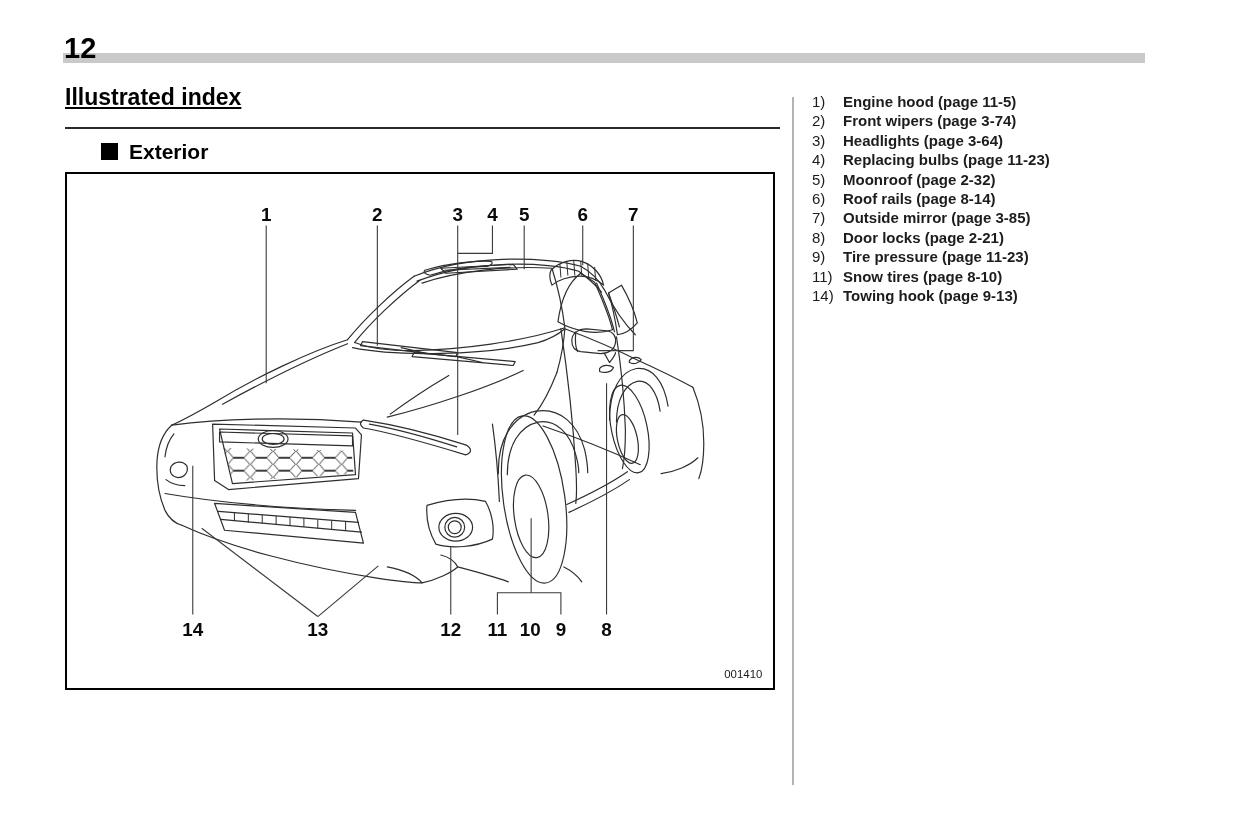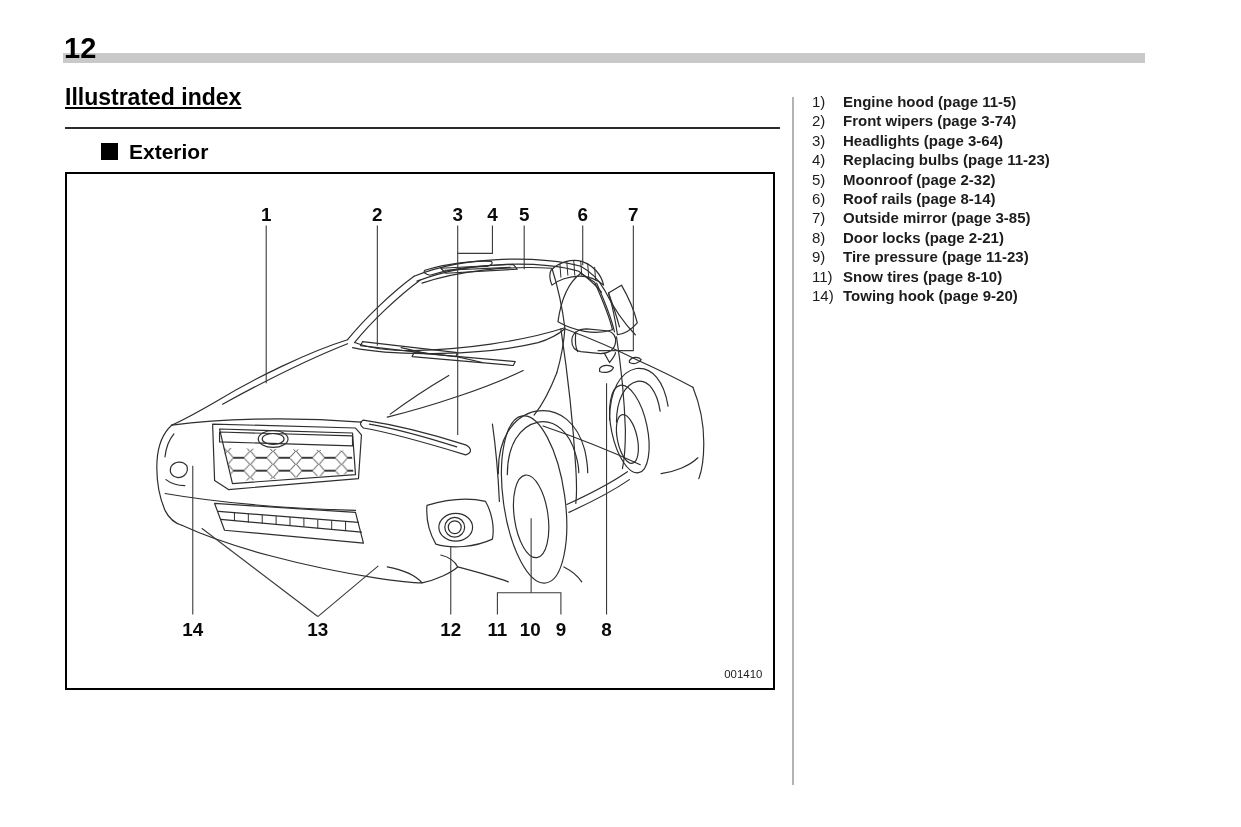--- a/index.html
+++ b/index.html
@@ -269,15 +269,15 @@
   <li>
       <span class="item-number">9)</span>
       <span class="item-label">Tire pressure (page 11-23)</span>
     </li>
   <li>
       <span class="item-number">11)</span>
       <span class="item-label">Snow tires (page 8-10)</span>
     </li>
   <li>
       <span class="item-number">14)</span>
-      <span class="item-label">Towing hook (page 9-20)</span>
+      <span class="item-label">Towing hook (page 9-13)</span>
     </li>
 </ul>
 
 </body></html>

